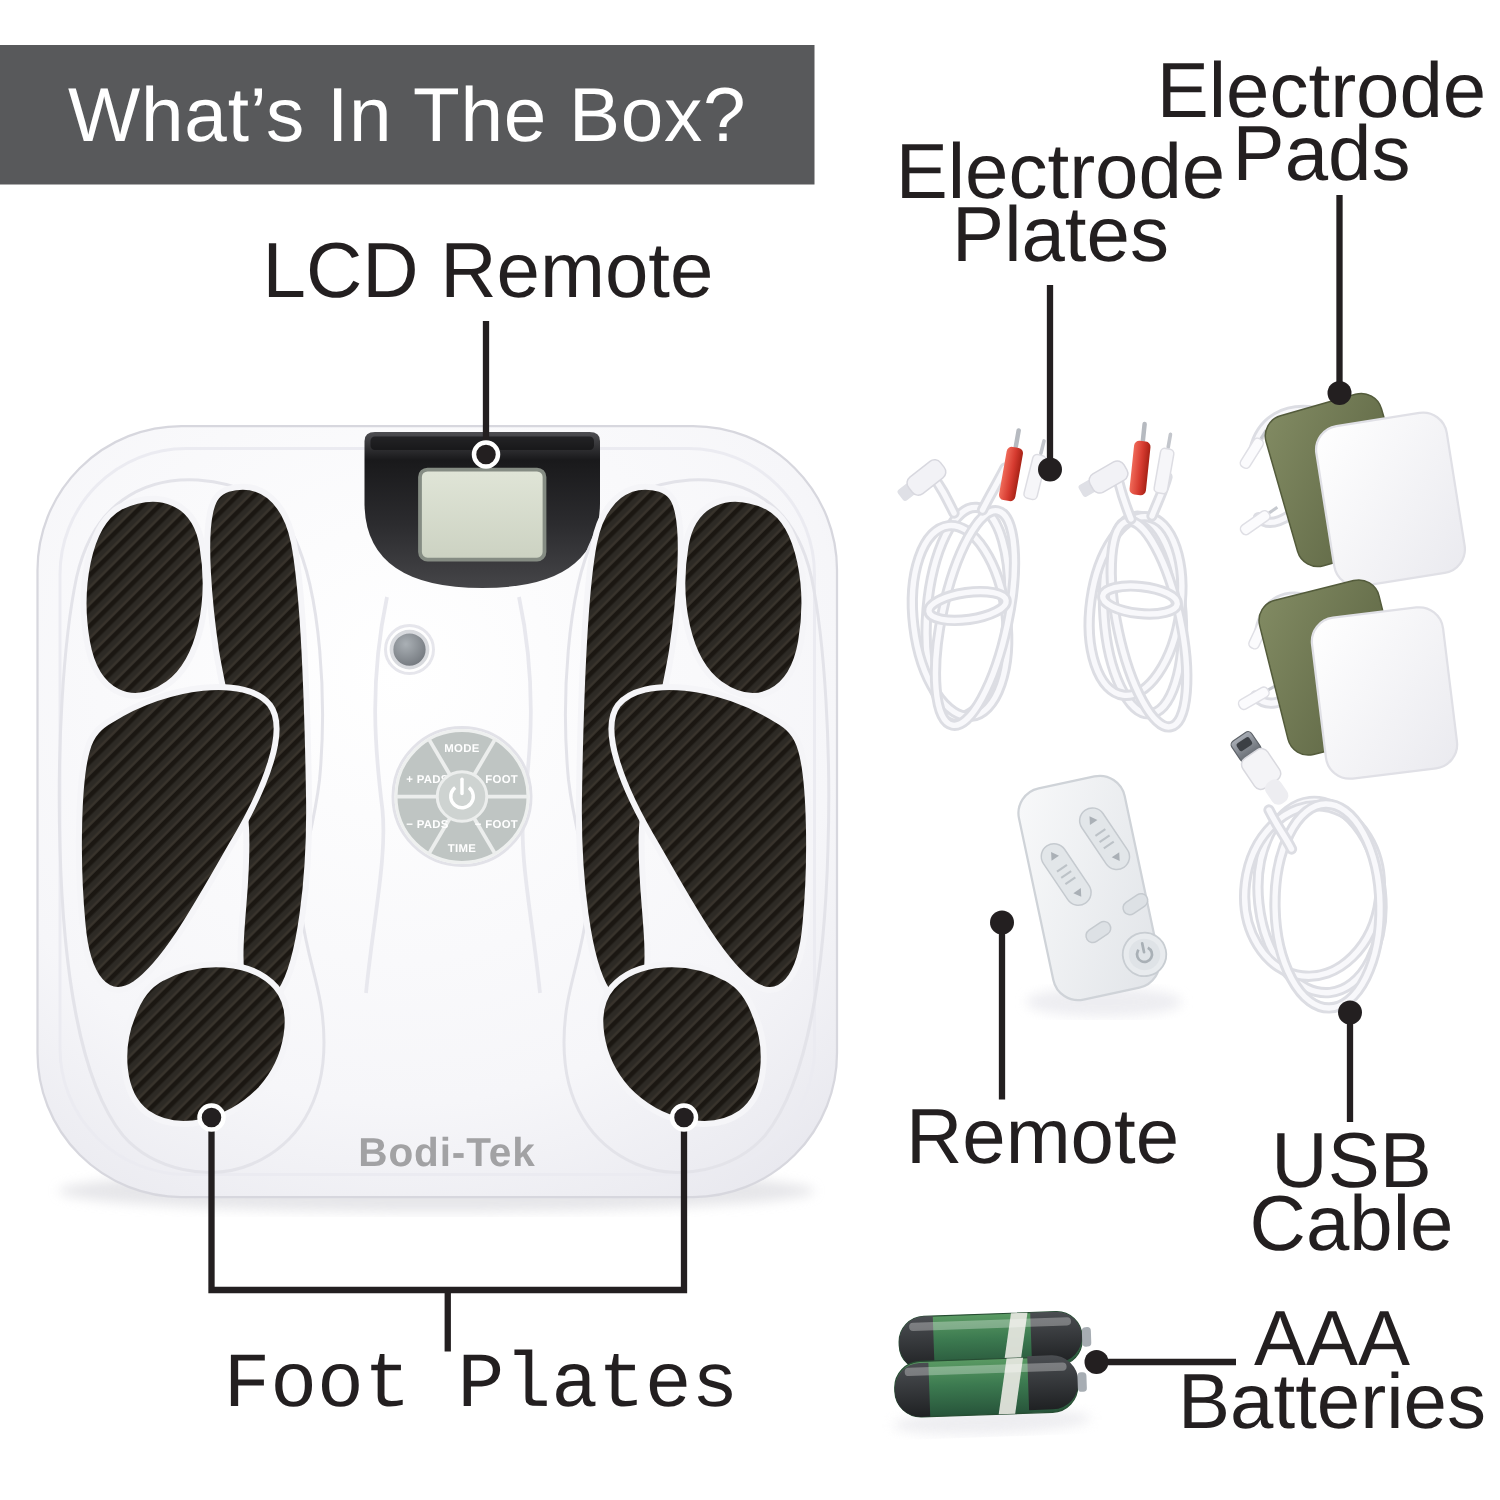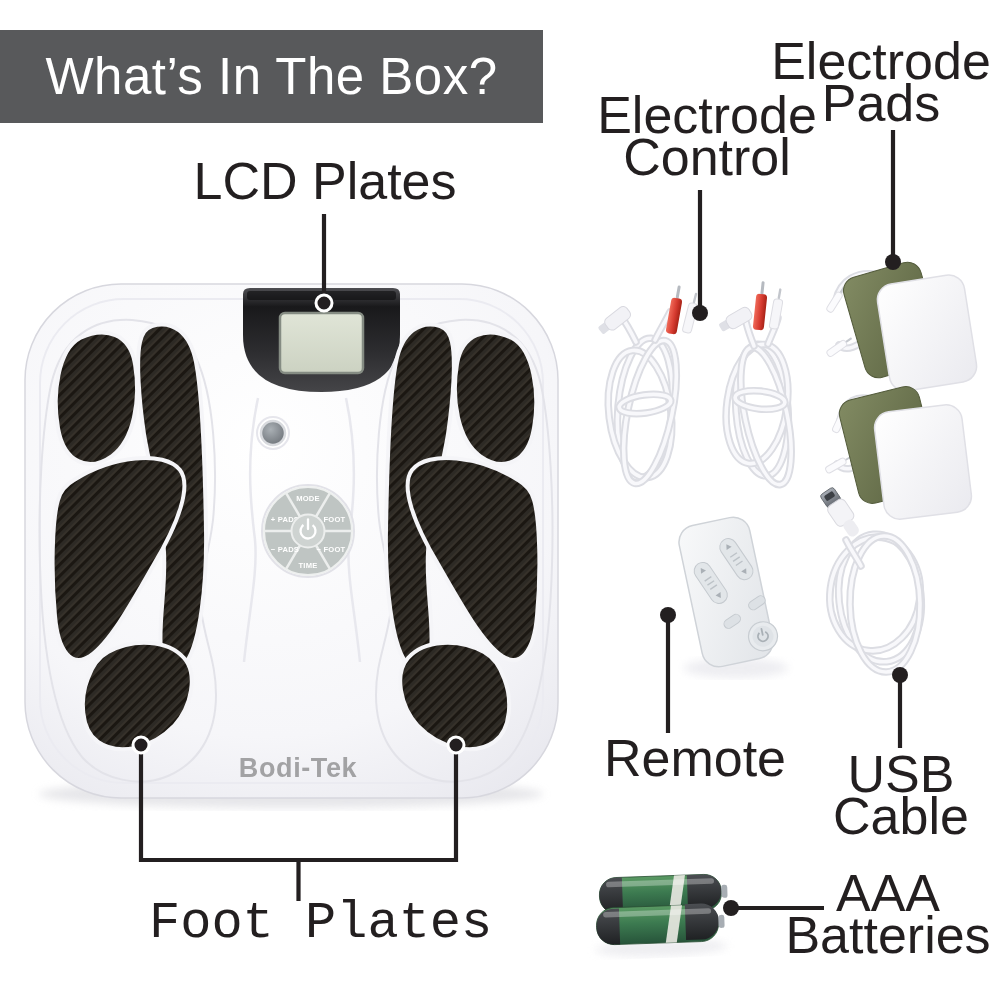--- a/index.html
+++ b/index.html
@@ -330,26 +330,26 @@
       <line class="callout-line" x1="734" y1="908" x2="824" y2="908"></line>
       <circle class="callout-dot" cx="731" cy="908" r="8"></circle>
 
       <path class="callout-line" d="M 141 745 L 141 860 L 456 860 L 456 745 M 298.5 860 L 298.5 901"></path>
       <circle class="callout-dot ringed" cx="141" cy="745" r="8"></circle>
       <circle class="callout-dot ringed" cx="456" cy="745" r="8"></circle>
     </g>
   </svg>
 
   <div class="callout-label" style="left:175px;top:160px;width:300px;">
-    <div>LCD Plates</div>
+    <div>LCD Remote</div>
   </div>
 
   <div class="callout-label" style="left:587px;top:94px;width:240px;">
     <div>Electrode</div>
-    <div>Control</div>
+    <div>Plates</div>
   </div>
 
   <div class="callout-label" style="left:771px;top:40px;width:220px;">
     <div>Electrode</div>
     <div>Pads</div>
   </div>
 
   <div class="callout-label" style="left:580px;top:737px;width:230px;">
     <div>Remote</div>
   </div>

